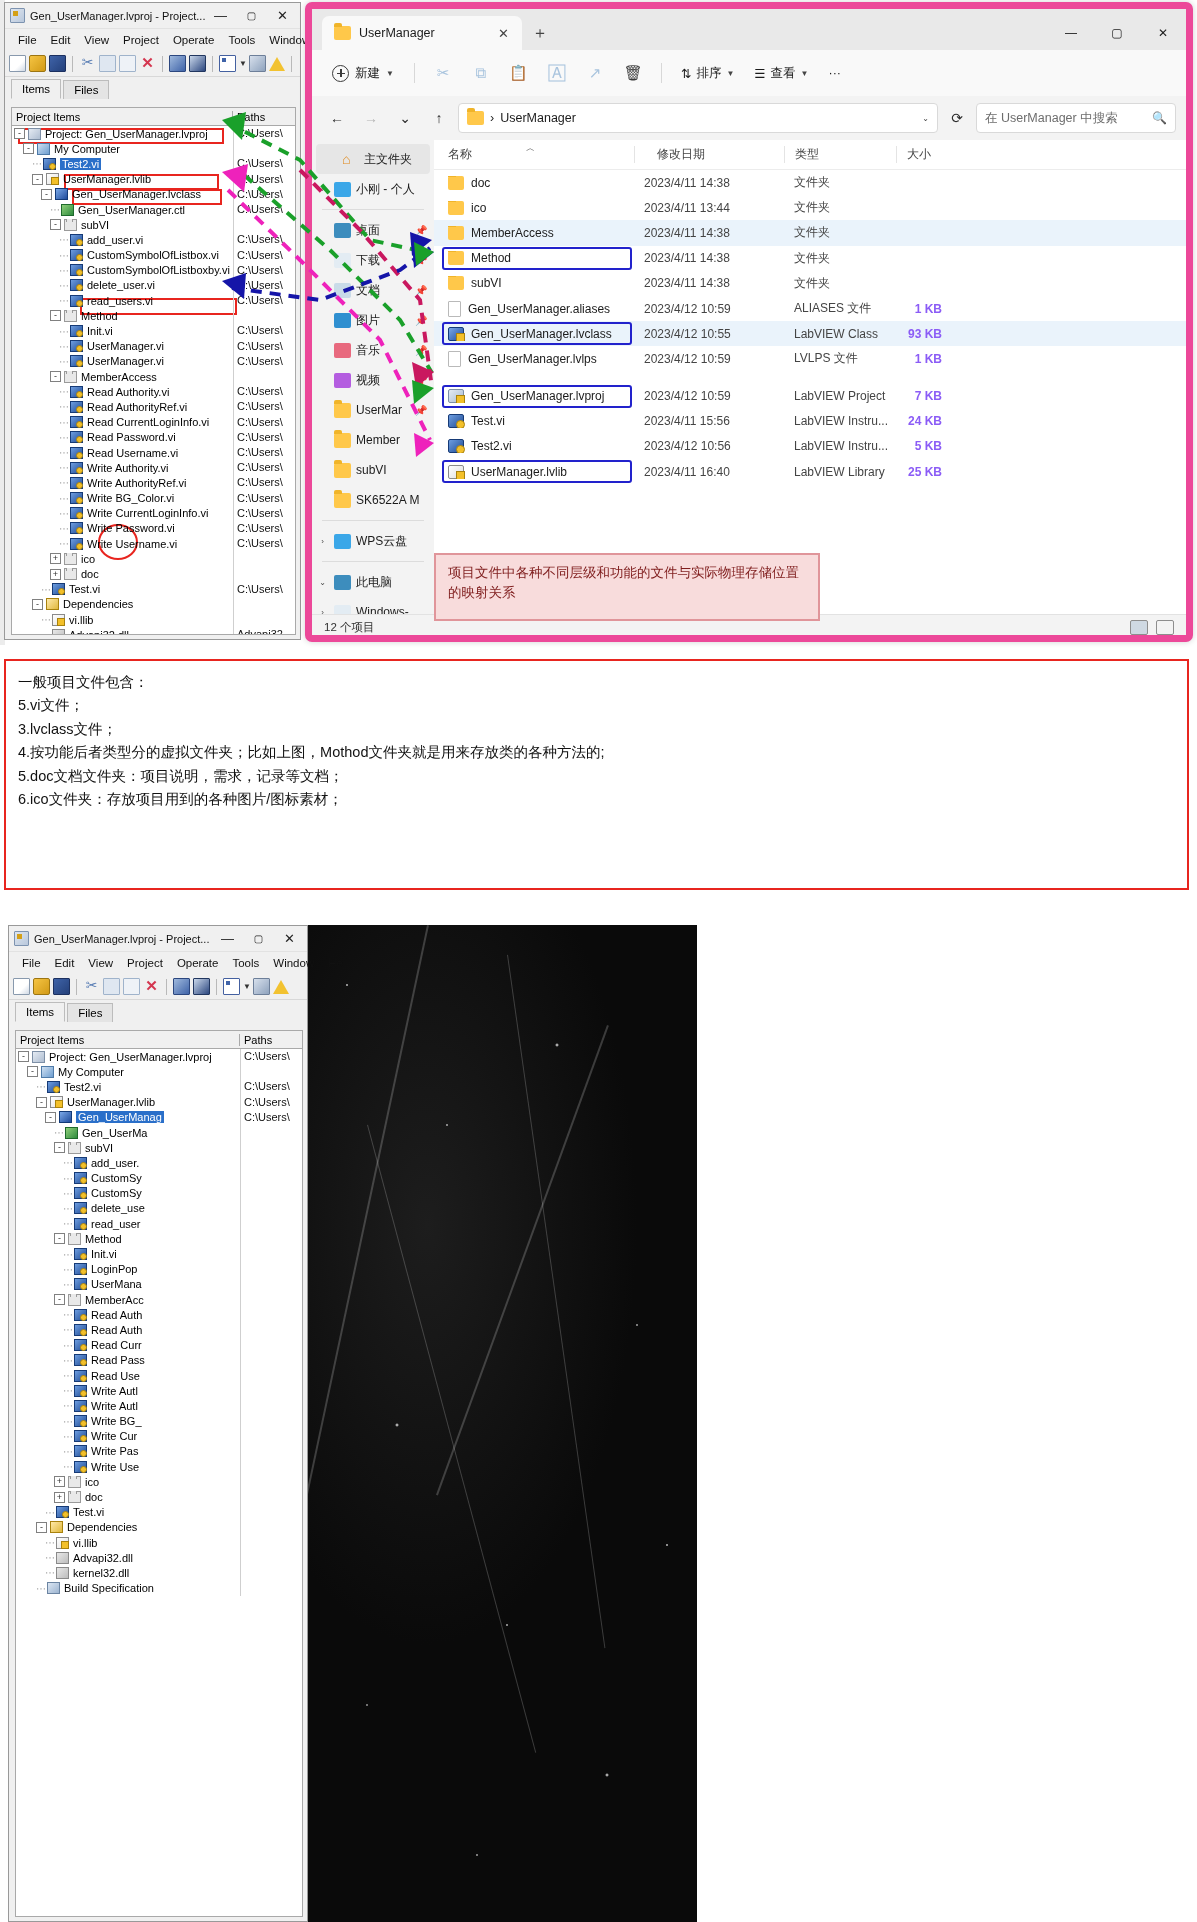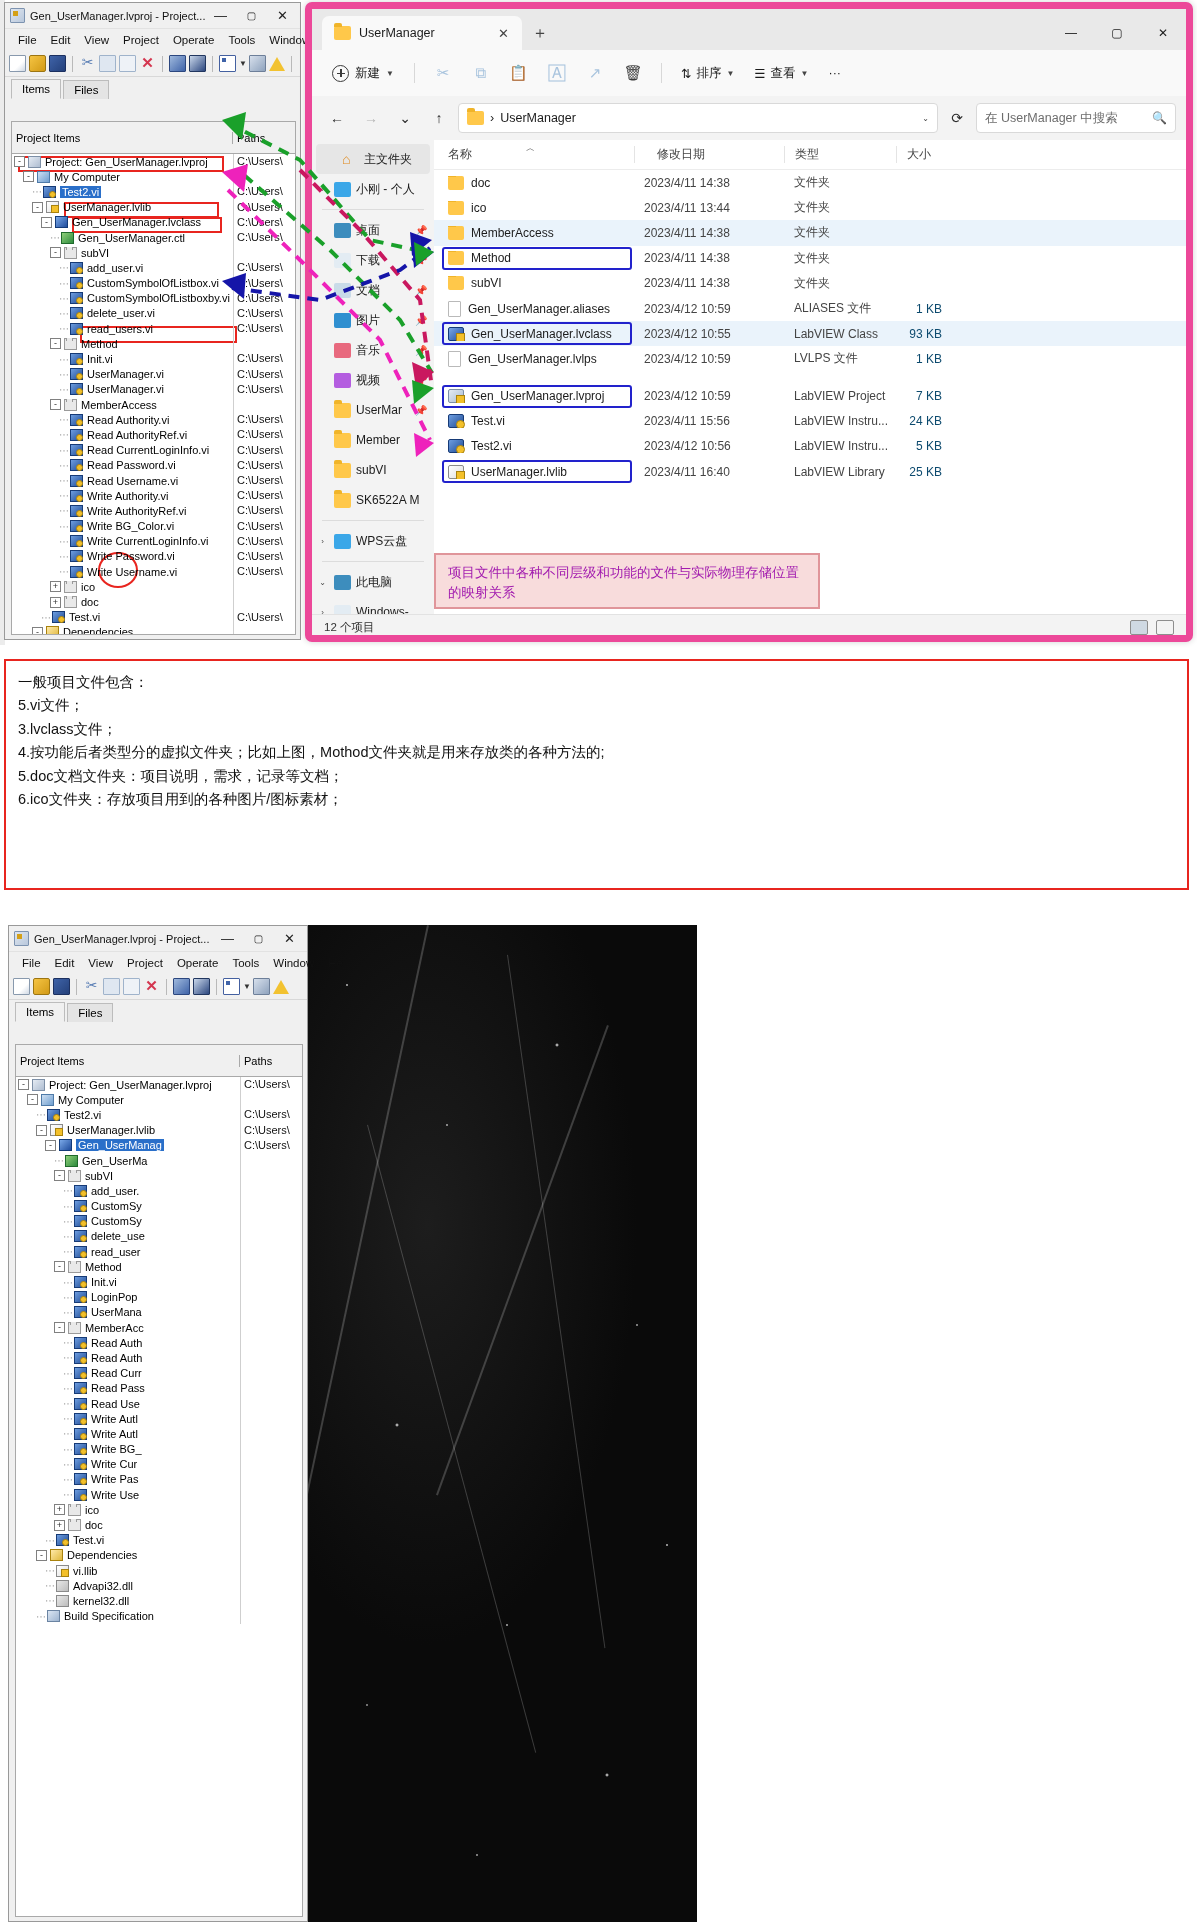--- a/index.html
+++ b/index.html
@@ -59,22 +59,22 @@
   .ic-caret{width:7px;height:17px;color:#333;font-size:8px;line-height:17px;text-align:center;}
   .ic-tool{background:linear-gradient(135deg,#d7e0ec,#8ea2bd);border:1px solid #6d7f99;}
   .ic-warn{width:0;height:0;border-left:8px solid transparent;border-right:8px solid transparent;
            border-bottom:14px solid #f2c230;}
 
   .lv-tabs { display:flex; height:22px; align-items:flex-end; padding-left:6px; background:#f0f0f0;}
   .lv-tab { font-size:11.5px; padding:3px 10px 3px 10px; border:1px solid #bcbcbc; border-bottom:none;
             background:#e4e4e4; margin-right:2px;}
   .lv-tab.active { background:#f0f0f0; border-bottom:1px solid #f0f0f0; }
 
-  .lv-head { display:flex; height:33px; background:#f0f0f0; border:1px solid #a9a9a9;
-             margin:22px 4px 0 6px; font-size:11px; align-items:center; }
+  .lv-head { display:flex; height:19px; background:#f0f0f0; border:1px solid #a9a9a9;
+             margin:8px 4px 0 6px; font-size:11px; align-items:center; }
   .lv-head .c1 { flex:1; padding-left:4px; border-right:1px solid #a9a9a9; }
   .lv-head .c2 { width:62px; padding-left:4px; }
 
   .lv-tree { flex:1; margin:0 4px 4px 6px; border:1px solid #a9a9a9; border-top:none;
              background:#fff; position:relative; overflow:hidden; font-size:11px; }
   .trow { display:flex; height:15.2px; align-items:center; white-space:nowrap; position:relative; }
   .tname { flex:1; display:flex; align-items:center; overflow:hidden; padding-left:2px; }
   .tpath { width:62px; padding-left:3px; color:#111; font-size:11px;
            border-left:1px solid #cfcfcf; height:15.2px; line-height:15.2px; }
   .exp { width:11px; height:11px; border:1px solid #808080; background:#fff; color:#333;
@@ -170,21 +170,21 @@
   .lhead .cn{width:200px;padding-left:14px;position:relative;}
   .lhead .cd{width:150px;border-left:1px solid #e4e4e4;padding-left:22px;}
   .lhead .ct{width:112px;border-left:1px solid #e4e4e4;padding-left:10px;}
   .lhead .cs{width:60px;border-left:1px solid #e4e4e4;padding-left:10px;}
   .sortcar{position:absolute;left:92px;top:-4px;font-size:9px;color:#555;}
   .lrow { height:25.2px; display:flex; align-items:center; font-size:12px; color:#1b1b1b; }
   .lrow.hl{background:#eaf3fb;}
   .lrow .cn{width:200px;padding-left:14px;display:flex;align-items:center;gap:7px;overflow:hidden;}
   .lrow .cd{width:150px;padding-left:10px;color:#444;}
   .lrow .ct{width:112px;padding-left:10px;color:#444;overflow:hidden;white-space:nowrap;}
-  .lrow .cs{width:60px;padding-left:10px;color:#0c4a6e;text-align:right;padding-right:14px;}
+  .lrow .cs{width:60px;padding-left:10px;color:#8b5cf6;text-align:right;padding-right:14px;font-weight:bold;}
   .fi { width:16px;height:14px;flex:0 0 auto;position:relative;border-radius:2px;}
   .fi.folder{background:#ffc84a;}
   .fi.folder:before{content:"";position:absolute;left:0;top:-3px;width:8px;height:4px;background:#f0b429;border-radius:2px 2px 0 0;}
   .fi.file{background:#fff;border:1px solid #b9b9b9;height:16px;width:13px;border-radius:1px;}
   .fi.lvclass{background:linear-gradient(135deg,#7aa8e8,#1f4c9c);border:1px solid #123a78;}
   .fi.lvclass:after{content:"";position:absolute;right:-2px;bottom:-2px;width:7px;height:7px;background:#f3c02a;border:1px solid #a9820d;}
   .fi.lvproj{background:linear-gradient(135deg,#e5ebf3,#a9bcd2);border:1px solid #7d8fa6;}
   .fi.lvproj:after{content:"";position:absolute;right:-2px;bottom:-2px;width:7px;height:7px;background:#f3c02a;border:1px solid #a9820d;}
   .fi.vi{background:linear-gradient(135deg,#6d9de0,#214c94);border:1px solid #163a76;}
   .fi.vi:after{content:"";position:absolute;right:-2px;bottom:-2px;width:7px;height:7px;background:#f3c02a;border:1px solid #a9820d;border-radius:50%;}
@@ -193,23 +193,23 @@
   .bluebox{position:absolute;border:2px solid #2222cc;border-radius:3px;pointer-events:none;}
 
   .fx-status{height:25px;background:#f3f3f3;display:flex;align-items:center;
              padding:0 12px;font-size:11.5px;color:#333;border-top:1px solid #e2e2e2;}
   .fx-viewbtns{margin-left:auto;display:flex;gap:8px;}
   .vb{width:18px;height:15px;border:1px solid #8d8d8d;border-radius:2px;}
   .vb.on{background:#cfd9e3;}
 
   
   #callout {
-    position:absolute; left:434px; top:553px; width:386px; height:56px;
+    position:absolute; left:434px; top:553px; width:386px; height:68px;
     background:#f8dcdc; border:2px solid #e0959a; padding:8px 12px;
-    font-size:13.5px; line-height:1.5; color:#a21caf;
+    font-size:13.5px; line-height:1.5; color:#7f1d1d;
   }
 
   
   #leftstrip{position:absolute;left:0;top:0;width:5px;height:645px;background:#ececec;}
 
   
   #note {
     position:absolute; left:4px; top:659px; width:1185px; height:231px;
     border:2px solid #e8251f; background:#fff; padding:10px 12px;
     font-size:14.5px; line-height:1.62; color:#111;

